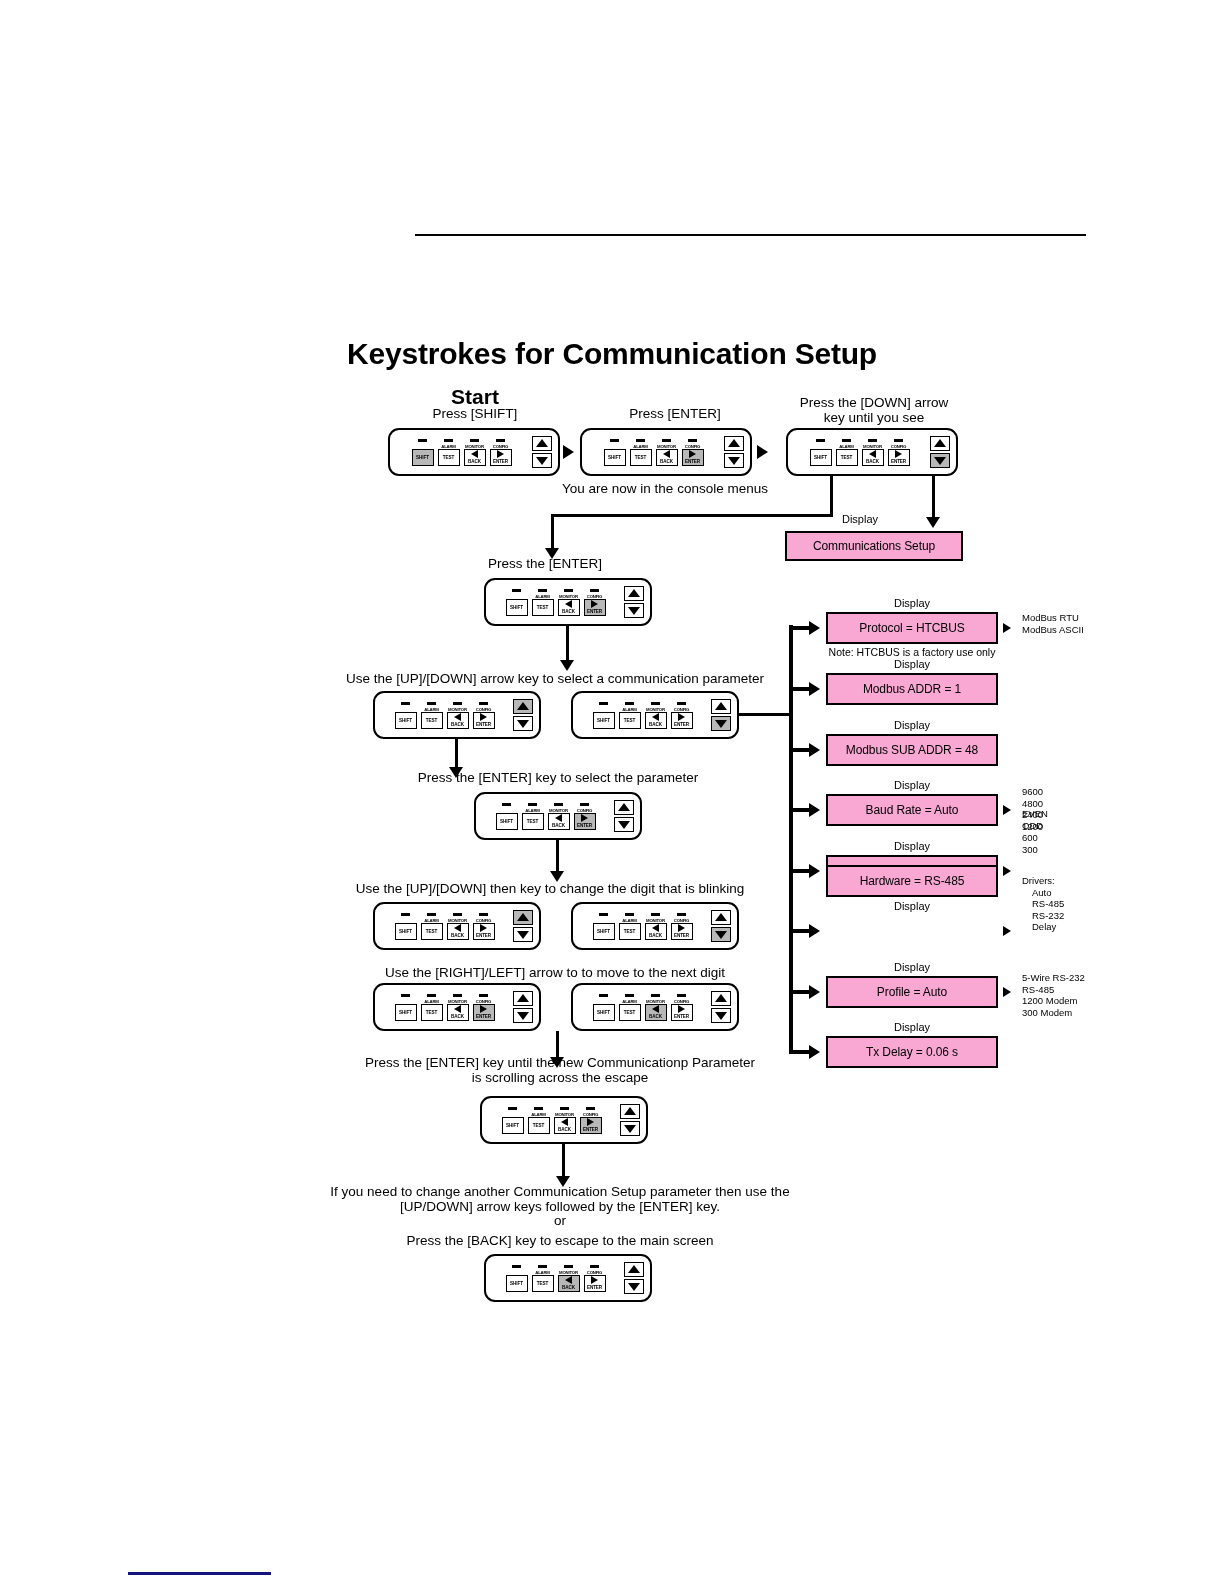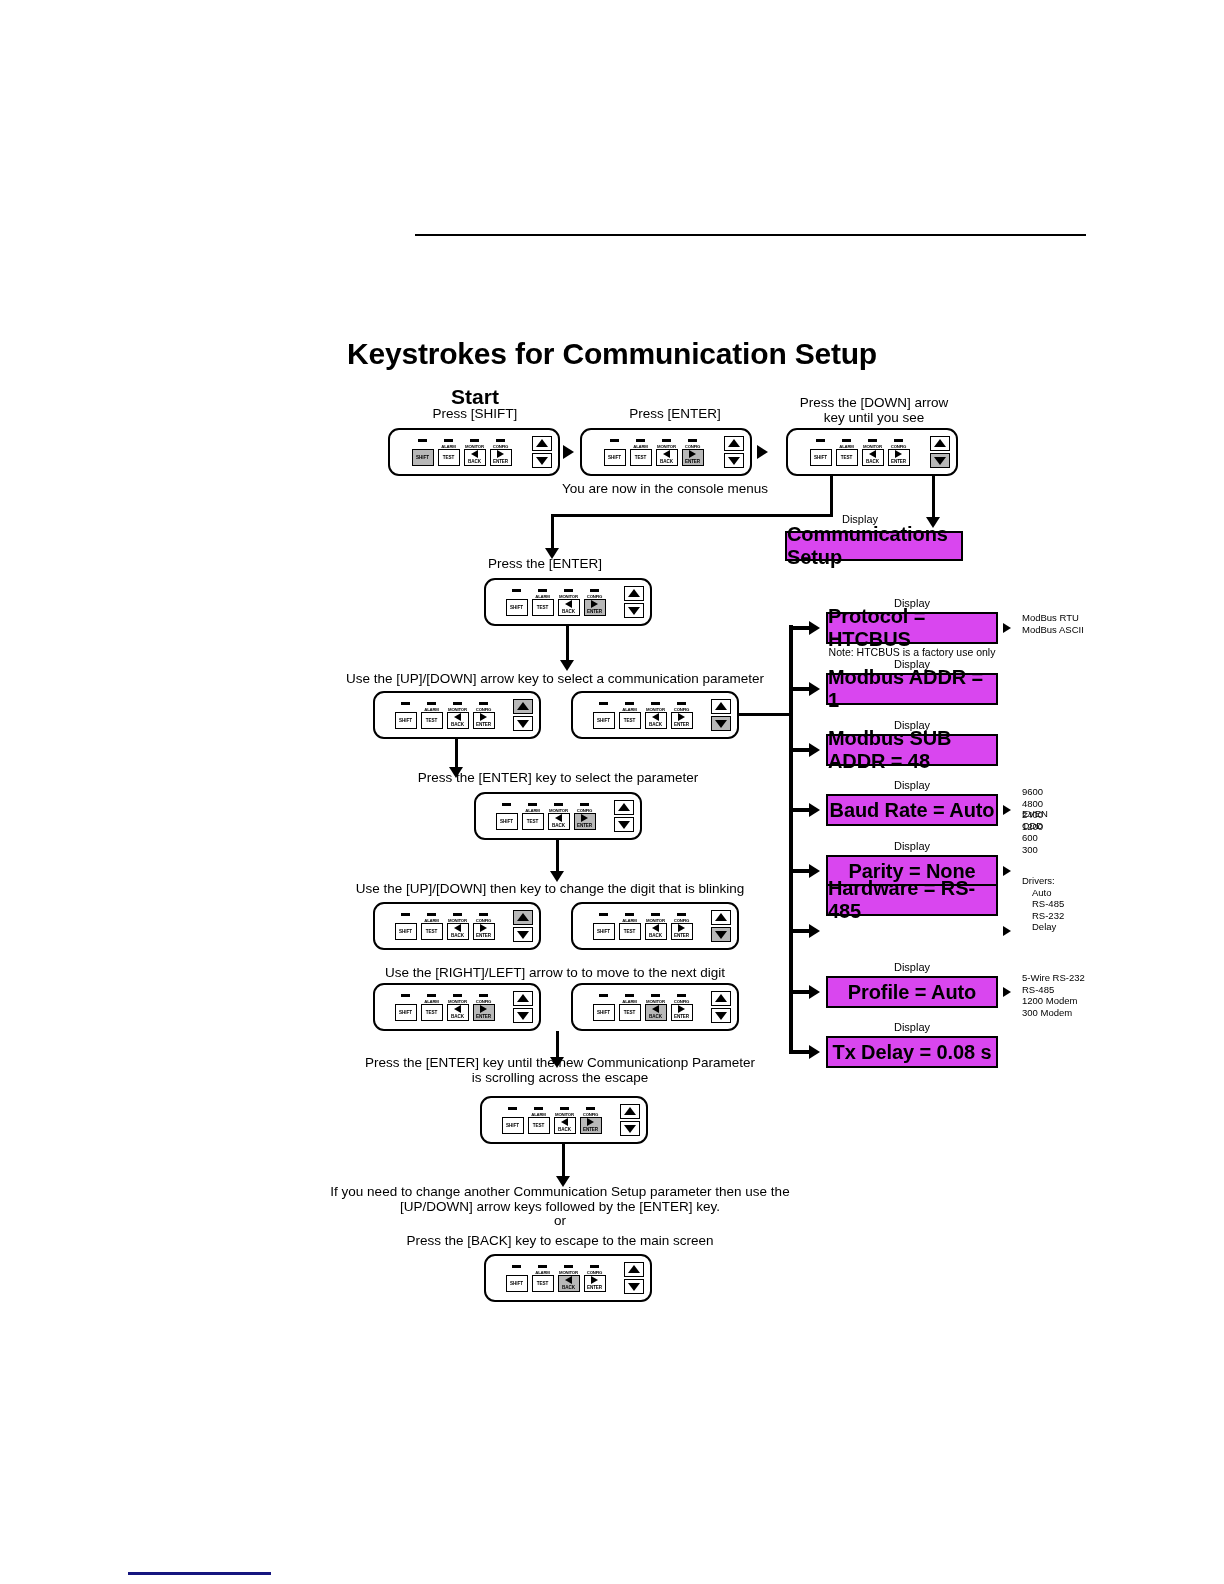--- a/index.html
+++ b/index.html
@@ -51,23 +51,23 @@
   .ubtn{
     width:20px;height:15px;border:1.6px solid #000;background:#fff;
     display:flex;align-items:center;justify-content:center;box-sizing:border-box;
   }
   .ubtn.on{background:#b8b8b8;}
   .tri-up{width:0;height:0;border-left:6px solid transparent;border-right:6px solid transparent;border-bottom:8px solid #000;}
   .tri-dn{width:0;height:0;border-left:6px solid transparent;border-right:6px solid transparent;border-top:8px solid #000;}
 
   
   .dispbox{
-    border:2.5px solid #000;background:#d946ef;box-sizing:border-box;
+    border:2.5px solid #000;background:#f9a8d4;box-sizing:border-box;
     display:flex;align-items:center;justify-content:center;
-    font-size:20px;font-weight:700;letter-spacing:-.1px;
+    font-size:12px;font-weight:400;letter-spacing:-.1px;
   }
   #comm-setup-box{left:785px;top:531px;width:178px;height:30px;}
 
   
   .ln{background:#000;position:absolute;}
   .arrow-r{
     position:absolute;width:0;height:0;
     border-top:7px solid transparent;border-bottom:7px solid transparent;
     border-left:11px solid #000;
   }
@@ -731,21 +731,21 @@
     <div class="arrow-r abs" style="left: 809px; top: 864px;"></div>
     <div class="abs dispbox" style="left: 826px; top: 855px; width: 172px; height: 32px;">Parity = None</div>
     <div class="arrow-sm-r abs" style="left: 1003px; top: 866px;"></div>
     <div class="abs tiny" style="left: 1022px; top: 808px; width: 110px;">
       <div>EVEN</div>
       <div>ODD</div>
     </div>
     <div class="abs disp-cap" style="left: 786px; top: 900px; width: 252px;">Display</div>
     <div class="ln abs" style="left: 791px; top: 929px; width: 20px; height: 4px;"></div>
     <div class="arrow-r abs" style="left: 809px; top: 924px;"></div>
-    <div class="abs dispbox" style="left: 826px; top: 884px; width: 172px; height: 32px;">Hardware = RS-485</div>
+    <div class="abs dispbox" style="left: 826px; top: 865px; width: 172px; height: 32px;">Hardware = RS-485</div>
     <div class="arrow-sm-r abs" style="left: 1003px; top: 926px;"></div>
     <div class="abs tiny" style="left: 1022px; top: 875px; width: 110px;">
       <div>Drivers:</div>
       <div style="padding-left: 10px;">Auto</div>
       <div style="padding-left: 10px;">RS-485</div>
       <div style="padding-left: 10px;">RS-232</div>
       <div style="padding-left: 10px;">Delay</div>
     </div>
     <div class="abs disp-cap" style="left: 786px; top: 961px; width: 252px;">Display</div>
     <div class="ln abs" style="left: 791px; top: 990px; width: 20px; height: 4px;"></div>
@@ -754,14 +754,14 @@
     <div class="arrow-sm-r abs" style="left: 1003px; top: 987px;"></div>
     <div class="abs tiny" style="left: 1022px; top: 972px; width: 110px;">
       <div>5-Wire RS-232</div>
       <div>RS-485</div>
       <div>1200 Modem</div>
       <div>300 Modem</div>
     </div>
     <div class="abs disp-cap" style="left: 786px; top: 1021px; width: 252px;">Display</div>
     <div class="ln abs" style="left: 791px; top: 1050px; width: 20px; height: 4px;"></div>
     <div class="arrow-r abs" style="left: 809px; top: 1045px;"></div>
-    <div class="abs dispbox" style="left: 826px; top: 1036px; width: 172px; height: 32px;">Tx Delay = 0.08 s</div>
+    <div class="abs dispbox" style="left: 826px; top: 1036px; width: 172px; height: 32px;">Tx Delay = 0.06 s</div>
   </div>
 
 </body></html>

